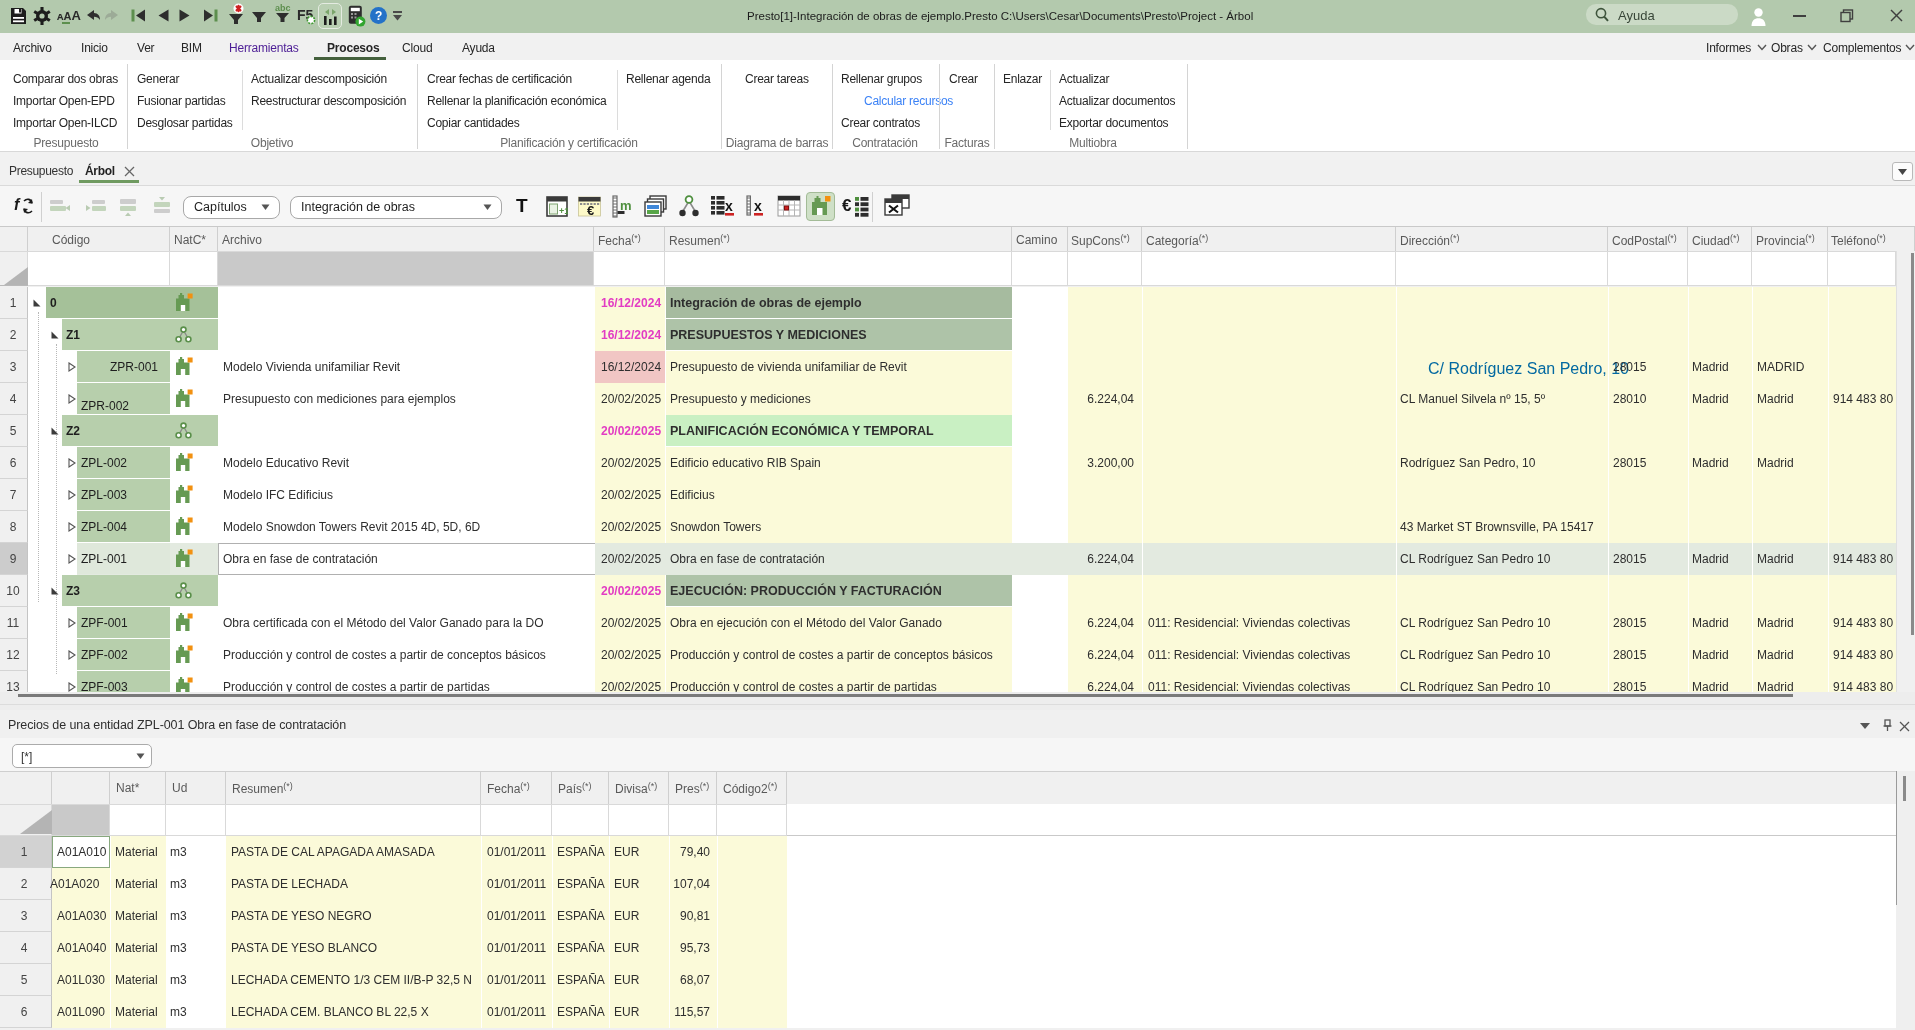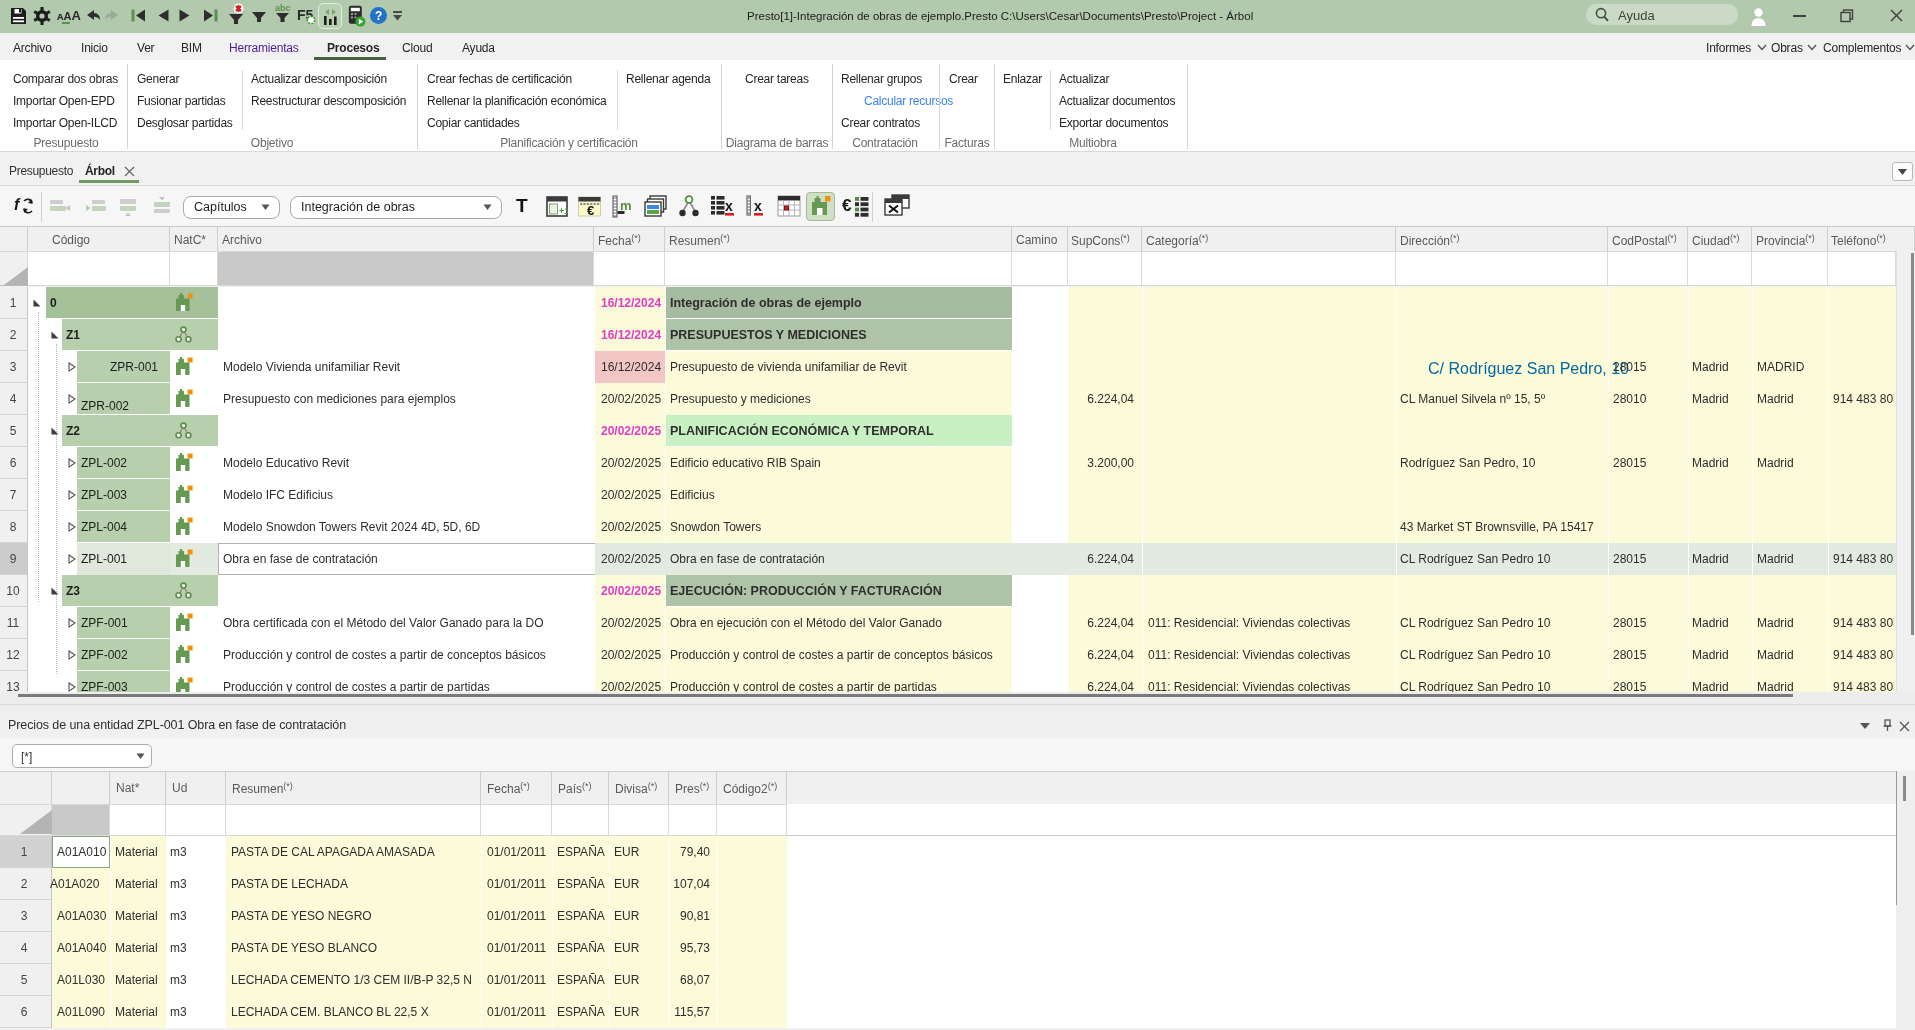--- a/index.html
+++ b/index.html
@@ -610,21 +610,21 @@
       <path d="M1 1 L7 5 L1 9 Z" fill="#fff" stroke="#555" stroke-width="1.1"></path>
     </svg>
 <div class="tx" style="left:81px;top:233px;font-size:12px;font-weight:normal;color:#1e1e1e;">ZPL-004</div>
 <svg class="a" style="left:175px;top:230px" width="18" height="19" viewBox="0 0 18 19">
       <rect x="1" y="5.5" width="13.5" height="12.5" fill="#669a53"></rect>
       <rect x="3.5" y="2" width="5.5" height="5" fill="#669a53"></rect>
       <rect x="5" y="0" width="2.2" height="3" fill="#669a53"></rect>
       <rect x="12.6" y="0.5" width="5" height="5" fill="#f29111"></rect>
       <rect x="5.8" y="12" width="4.4" height="6" fill="#fff"></rect>
     </svg>
-<div class="tx" style="left:223px;top:233px;font-size:12px;color:#2e2e2e;">Modelo Snowdon Towers Revit 2024 4D, 5D, 6D</div>
+<div class="tx" style="left:223px;top:233px;font-size:12px;color:#2e2e2e;">Modelo Snowdon Towers Revit 2015 4D, 5D, 6D</div>
 <div class="a" style="left:595px;top:224px;width:70px;height:32px;background:#fbfad9;"></div>
 <div class="tx" style="left:601px;top:233px;font-size:12px;font-weight:normal;color:#2e2e2e;">20/02/2025</div>
 <div class="a" style="left:666px;top:224px;width:346px;height:32px;background:#fbfad9;"></div>
 <div class="tx" style="left:670px;top:233px;font-size:12px;font-weight:normal;color:#2e2e2e;">Snowdon Towers</div>
 <div class="a" style="left:1012px;top:224px;width:56px;height:32px;background:#fff;"></div>
 <div class="a" style="left:1068px;top:224px;width:828px;height:32px;background:#fbfad9;"></div>
 <div class="a" style="left:1142px;top:224px;width:1px;height:32px;background:#fff;"></div>
 <div class="a" style="left:1396px;top:224px;width:1px;height:32px;background:#fff;"></div>
 <div class="a" style="left:1608px;top:224px;width:1px;height:32px;background:#fff;"></div>
 <div class="a" style="left:1688px;top:224px;width:1px;height:32px;background:#fff;"></div>

